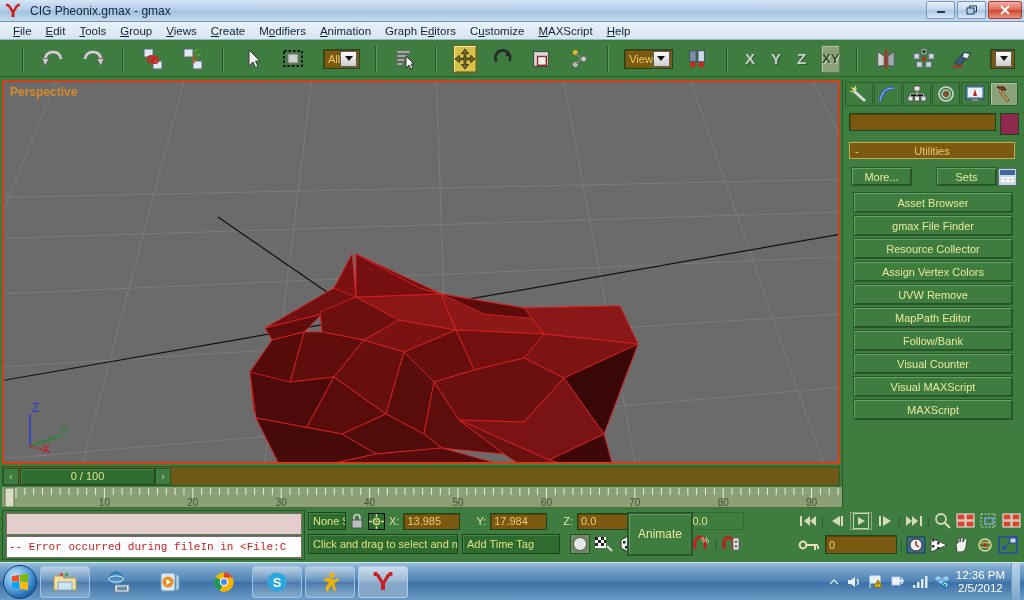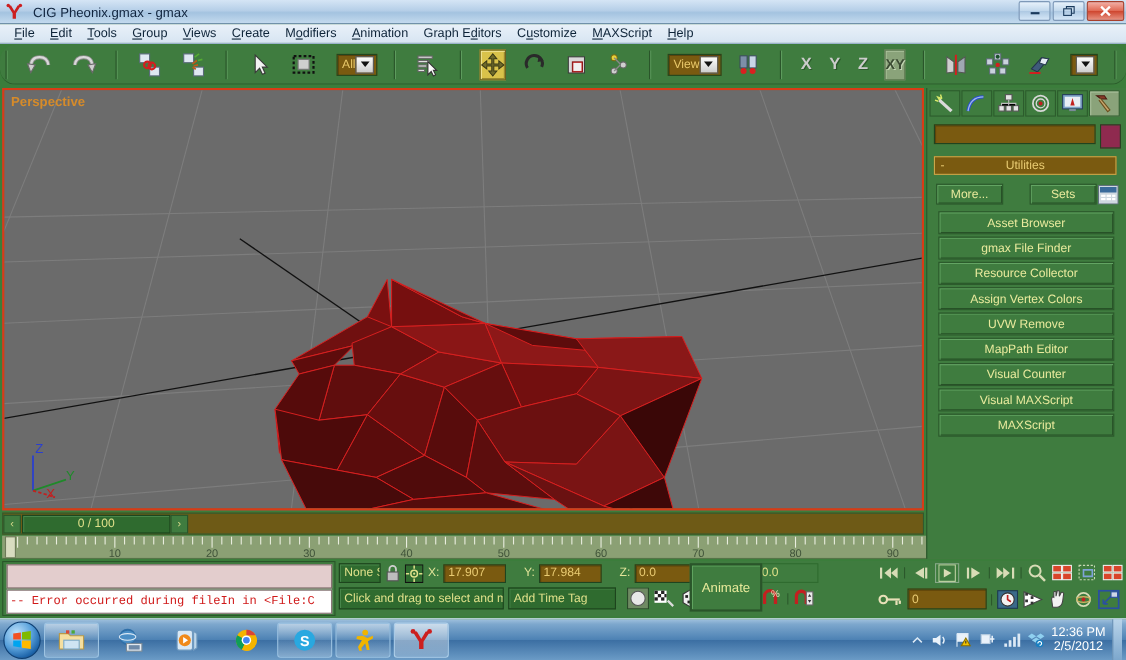--- a/index.html
+++ b/index.html
@@ -37,21 +37,21 @@
     display:flex; align-items:center; padding-left:6px;
     border-bottom:1px solid #9bb3cb;
   }
   .menu-item { font-size:11.5px; color:#0d2338; padding:1px 7px; white-space:nowrap; }
   .menu-item u { text-decoration:underline; }
 
   
   .toolbar {
     position:absolute; left:0; top:41px; width:1024px; height:36px;
     background:#3f7c3f; border-bottom:1px solid #2c5c2c;
-    display:flex; align-items:center; padding:0 2px; gap:12px; overflow:hidden;border-radius:14px;
+    display:flex; align-items:center; padding:0 19px; gap:12px; overflow:hidden;
   }
   .tbtn {
     width:26px;height:28px;margin:0 1px;position:relative;
     display:flex;align-items:center;justify-content:center;
     border:1px solid transparent;
   }
   .tbtn.on { background:#d9c24a; border:1px solid #6d6120;
              box-shadow: inset 1px 1px 0 #f3e8a0, inset -1px -1px 0 #9b8a2f;}
   .tbtn.sunk { background:#8aa37a; border:1px solid #5e7a52;
                box-shadow: inset 1px 1px 0 #adc49d;}
@@ -606,21 +606,21 @@
       </span>
       <span>
         <svg width="17" height="17" viewBox="0 0 17 17">
           <rect x="0.5" y="0.5" width="16" height="16" fill="#2f6b2f" stroke="#111"></rect>
           <circle cx="8.5" cy="8.5" r="3" fill="none" stroke="#dfe08a" stroke-width="1.4"></circle>
           <circle cx="8.5" cy="8.5" r="1" fill="#dfe08a"></circle>
           <path d="M8.5 1 L8.5 4 M8.5 13 L8.5 16 M1 8.5 L4 8.5 M13 8.5 L16 8.5" stroke="#dfe08a" stroke-width="1.4"></path>
         </svg>
       </span>
       <span class="slabel">X:</span>
-      <div class="sfield" style="width:57px;">17.907</div>
+      <div class="sfield" style="width:57px;">13.985</div>
       <span class="slabel" style="margin-left:12px;">Y:</span>
       <div class="sfield" style="width:57px;">17.984</div>
       <span class="slabel" style="margin-left:12px;">Z:</span>
       <div class="sfield" style="width:57px;">0.0</div>
       <div class="sbox" style="width:96px;margin-left:10px;border-color:#2f6b2f;background:#3f7c3f;box-shadow:none;">Grid = 10.0</div>
     </div>
 
     <div style="position:absolute;left:492px;top:2px;display:flex;align-items:center;gap:3px;">
       <span>
         <svg width="20" height="16" viewBox="0 0 20 16">
@@ -881,20 +881,21 @@
       </span>
     </div>
 
     <div class="ubtnlist">
       <div class="gbtn ubtn">Asset Browser</div>
       <div class="gbtn ubtn">gmax File Finder</div>
       <div class="gbtn ubtn">Resource Collector</div>
       <div class="gbtn ubtn">Assign Vertex Colors</div>
       <div class="gbtn ubtn">UVW Remove</div>
       <div class="gbtn ubtn">MapPath Editor</div>
+      <div class="gbtn ubtn">Follow/Bank</div>
       <div class="gbtn ubtn">Visual Counter</div>
       <div class="gbtn ubtn">Visual MAXScript</div>
       <div class="gbtn ubtn">MAXScript</div>
     </div>
   </div>
 
   <div class="taskbar">
     <div class="startorb">
       <svg width="20" height="20" viewBox="0 0 20 20">
         <path d="M2 4 L9 3 L9 9.4 L2 9.4 Z" fill="#f25022"></path>

